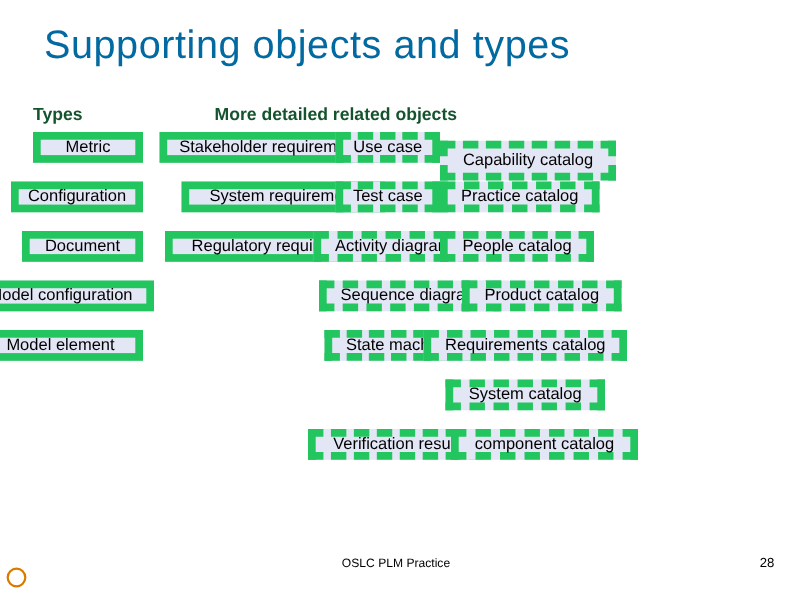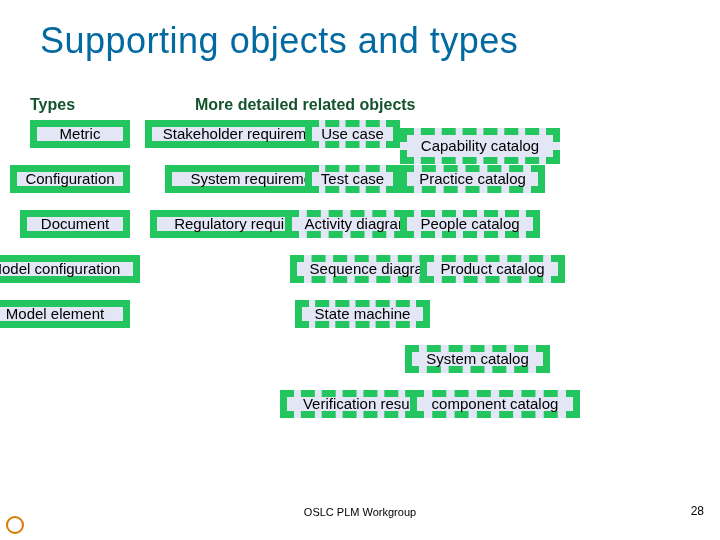--- a/index.html
+++ b/index.html
@@ -101,20 +101,21 @@
   <div class="box dashed" style="left:305px; top:165px; width:95px;  height:28px;">Test case</div>
   <div class="box dashed" style="left:285px; top:210px; width:145px; height:28px;">Activity diagram</div>
   <div class="box dashed" style="left:290px; top:255px; width:165px; height:28px;">Sequence diagram</div>
   <div class="box dashed" style="left:295px; top:300px; width:135px; height:28px;">State machine</div>
   <div class="box dashed" style="left:280px; top:390px; width:160px; height:28px;">Verification result</div>
 
   <div class="box dashed" style="left:400px; top:128px; width:160px; height:36px;">Capability catalog</div>
   <div class="box dashed" style="left:400px; top:165px; width:145px; height:28px;">Practice catalog</div>
   <div class="box dashed" style="left:400px; top:210px; width:140px; height:28px;">People catalog</div>
   <div class="box dashed" style="left:420px; top:255px; width:145px; height:28px;">Product catalog</div>
+  <div class="box dashed" style="left:385px; top:300px; width:185px; height:28px;">Requirements catalog</div>
   <div class="box dashed" style="left:405px; top:345px; width:145px; height:28px;">System catalog</div>
   <div class="box dashed" style="left:410px; top:390px; width:170px; height:28px;">component catalog</div>
 
-  <div class="footer">OSLC PLM Workgroup</div>
+  <div class="footer">OSLC PLM Practice</div>
   <div class="pagenum">28</div>
 
   <div class="corner-dot"></div>
 </div>
 
 </body></html>

